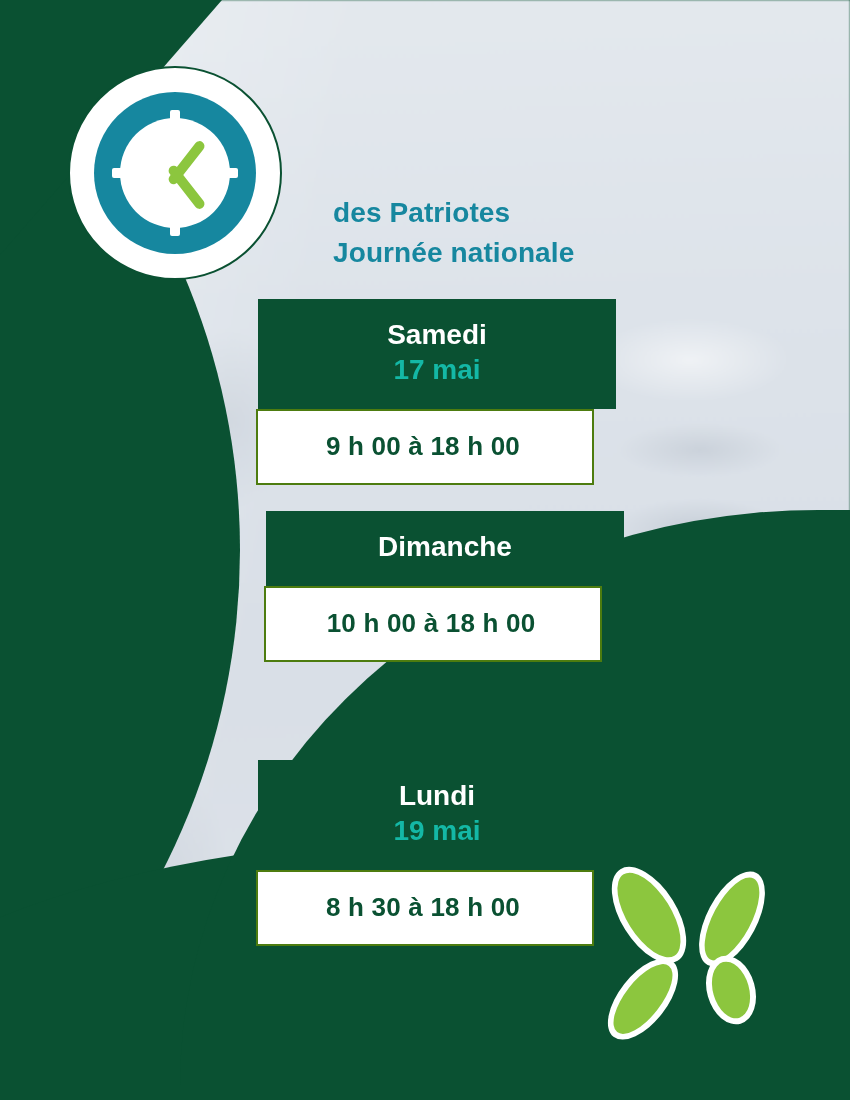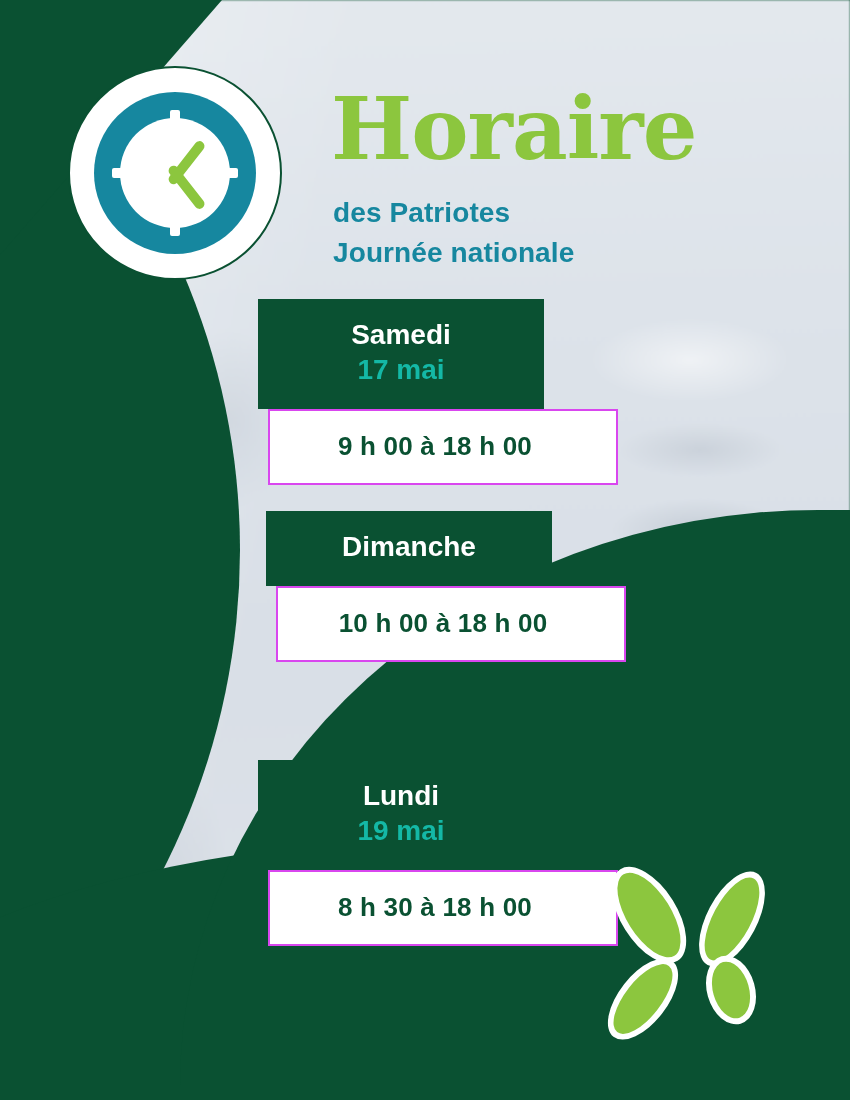--- a/index.html
+++ b/index.html
@@ -163,21 +163,21 @@
     position: absolute;
     left: 0; top: 0;
     width: 850px;
   }
   .card {
     position: absolute;
     width: 340px;
   }
   .card-head {
     margin-left: 2px;
-    width: 286px;
+    width: 358px;
     background: #0a5132;
     padding: 18px 0 22px 0;
     text-align: center;
     box-sizing: content-box;
   }
   .card-day {
     font-family: "Liberation Sans", sans-serif;
     font-weight: bold;
     font-size: 28px;
     color: #ffffff;
@@ -186,25 +186,25 @@
   .card-date {
     font-family: "Liberation Sans", sans-serif;
     font-weight: bold;
     font-size: 28px;
     color: #14b8a6;
     line-height: 1.25;
   }
   .card-hours {
     width: 330px;
     background: #ffffff;
-    border: 2px solid #d946ef;
-    padding: 20px 16px 21px 0;
+    border: 2px solid #4d7c0f;
+    padding: 20px 4px 21px 0;
     text-align: center;
     box-sizing: content-box;
-    margin-left: 12px;
+    margin-left: 0;
   }
   .card-hours-text {
     font-family: "Liberation Sans", sans-serif;
     font-weight: bold;
     font-size: 26px;
     color: #0a5132;
     letter-spacing: 0.2px;
   }
 
   .card-1 { left: 256px; top: 299px; }
@@ -265,21 +265,20 @@
       <div class="clock-face"></div>
       <div class="tick tick-top"></div>
       <div class="tick tick-bottom"></div>
       <div class="tick tick-left"></div>
       <div class="tick tick-right"></div>
       <div class="hand hand-a"></div>
       <div class="hand hand-b"></div>
     </div>
   </div>
 
-  <div class="title">Horaire</div>
   <div class="subtitle">
     <div>des Patriotes</div>
     <div>Journée nationale</div>
   </div>
 
   <div class="cards">
 
     <div class="card card-1">
       <div class="card-head">
         <div class="card-day">Samedi</div>

